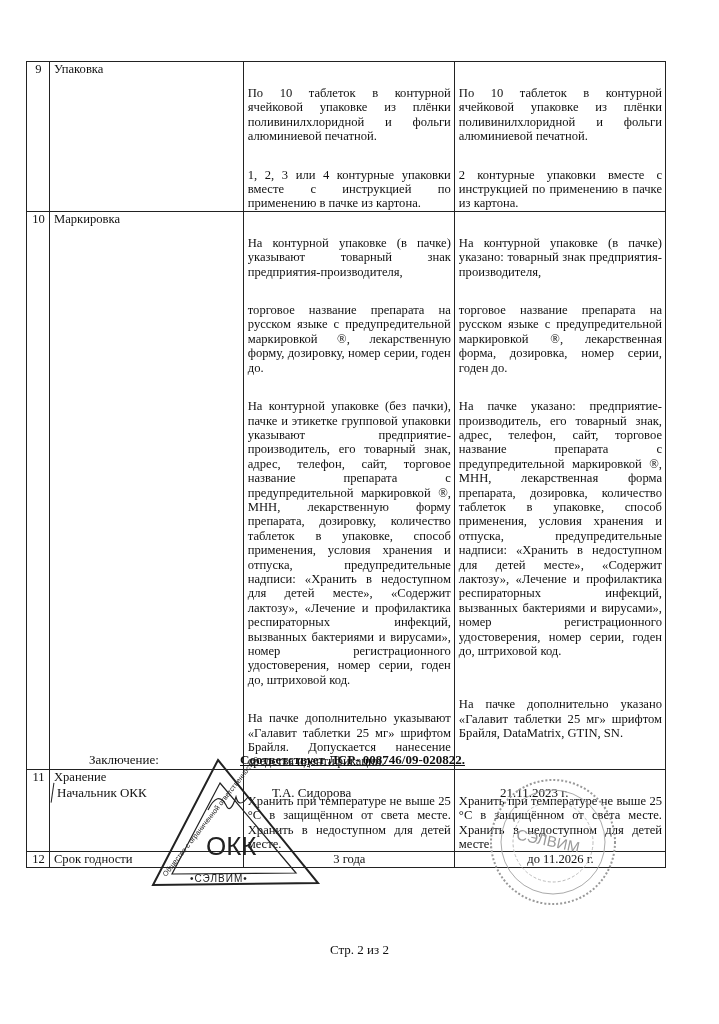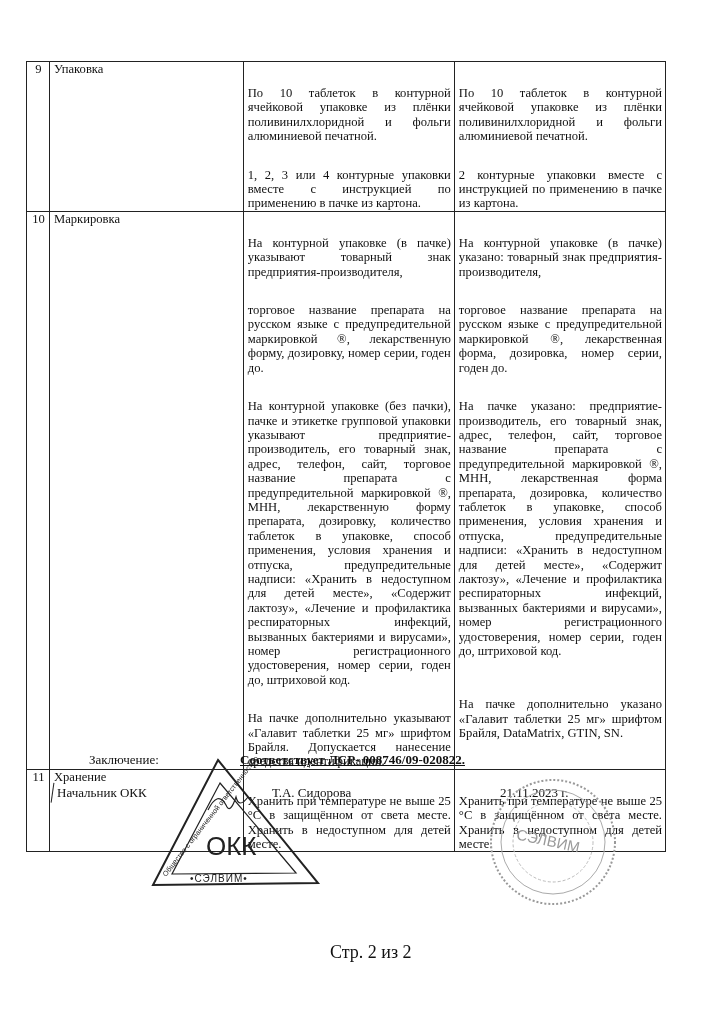--- a/index.html
+++ b/index.html
@@ -14,21 +14,21 @@
   td.val { width: 204px; text-align: justify; }
   td.center { text-align: center; }
   .para { display: block; margin-top: 24px; }
   .para-gap { margin-top: 14px; }
   .concl { position: absolute; left: 57px; top: 752px; font-size: 13px; margin-left: 32px; }
   .verdict { position: absolute; left: 240px; top: 752px; font-size: 13px; font-weight: bold;
              text-decoration: underline; }
   .role { position: absolute; left: 57px; top: 785px; font-size: 13px; }
   .signer { position: absolute; left: 272px; top: 785px; font-size: 13px; }
   .date { position: absolute; left: 500px; top: 785px; font-size: 13px; }
-  .pager { position: absolute; left: 330px; top: 942px; font-size: 18px; }
+  .pager { position: absolute; left: 330px; top: 942px; font-size: 13px; }
   .stamp-tri { position: absolute; left: 148px; top: 755px; width: 175px; height: 140px; }
   .stamp-round { position: absolute; left: 486px; top: 775px; width: 135px; height: 135px; }
   .sig-mark { position: absolute; left: 52px; top: 783px; width: 4px; height: 20px;
               border-left: 1.5px solid #222; transform: rotate(8deg); }
 </style>
 </head>
 <body>
 
 <div class="page">
 
@@ -69,20 +69,26 @@
         <td class="num">11</td>
         <td class="name">Хранение</td>
         <td class="val">
           <span class="para">Хранить при температуре не выше 25 °С в защищённом от света месте. Хранить в недоступном для детей месте.</span>
         </td>
         <td class="val">
           <span class="para">Хранить при температуре не выше 25 °С в защищённом от света месте. Хранить в недоступном для детей месте.</span>
         </td>
       </tr>
 
+      <tr style="height:14px">
+        <td class="num">12</td>
+        <td class="name">Срок годности</td>
+        <td class="val center">3 года</td>
+        <td class="val center">до 11.2026 г.</td>
+      </tr>
     </tbody>
   </table>
 
   <div class="concl">Заключение:</div>
   <div class="verdict">Соответствует ЛСР- 008746/09-020822.</div>
 
   <div class="sig-mark"></div>
   <div class="role">Начальник ОКК</div>
   <div class="signer">Т.А. Сидорова</div>
   <div class="date">21.11.2023 г.</div>

